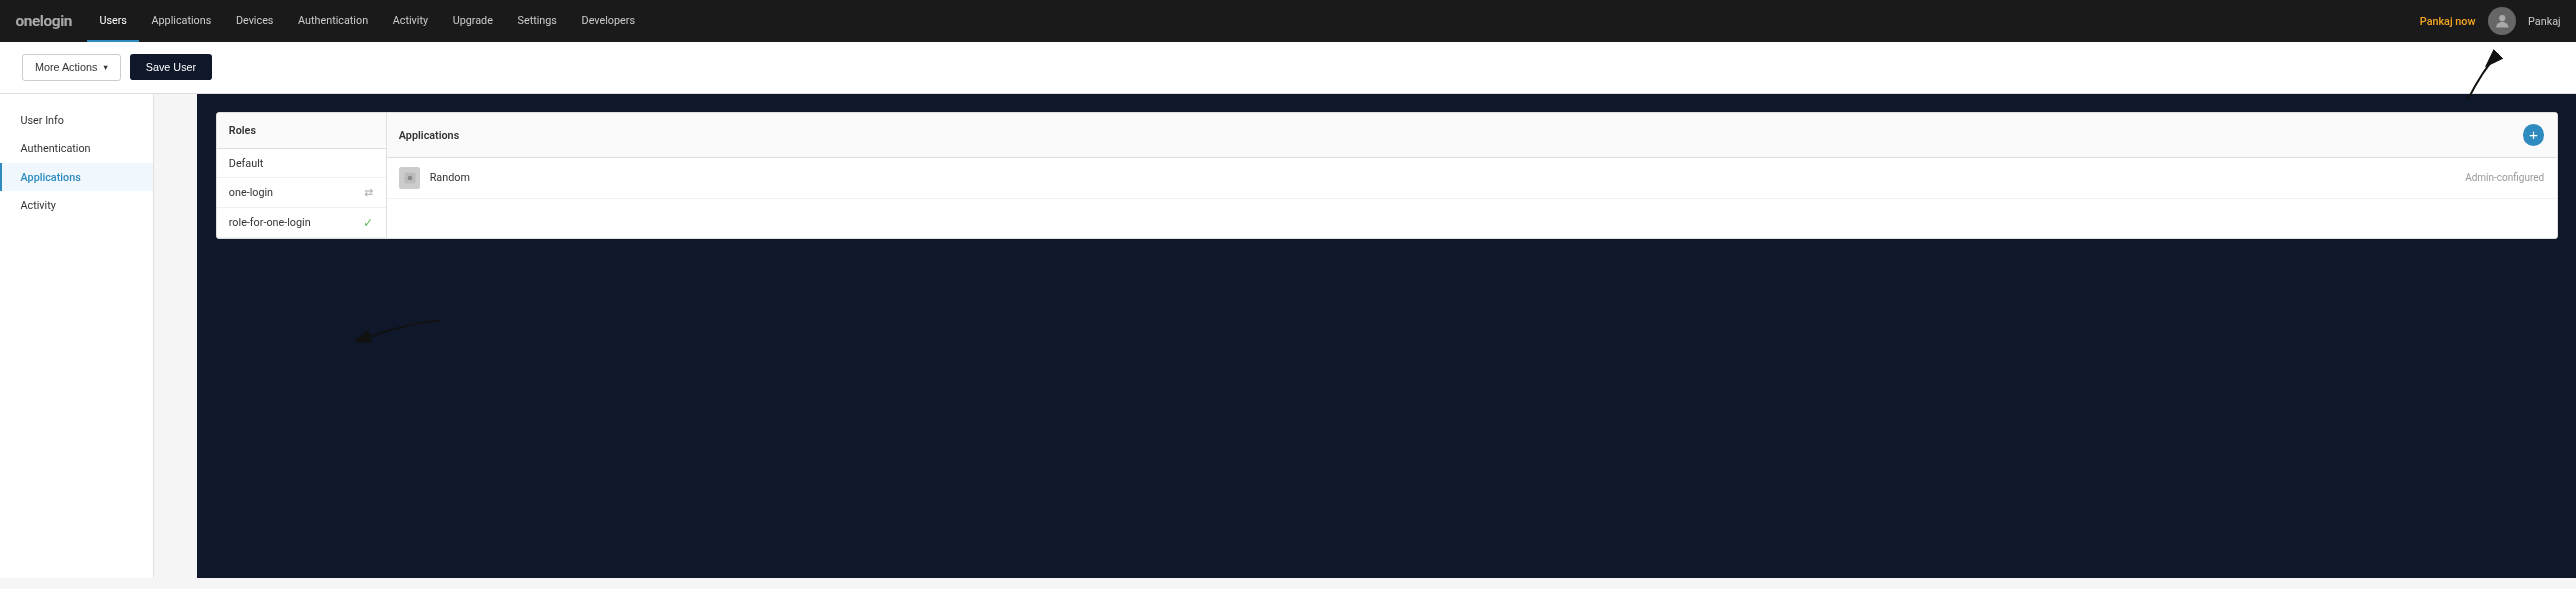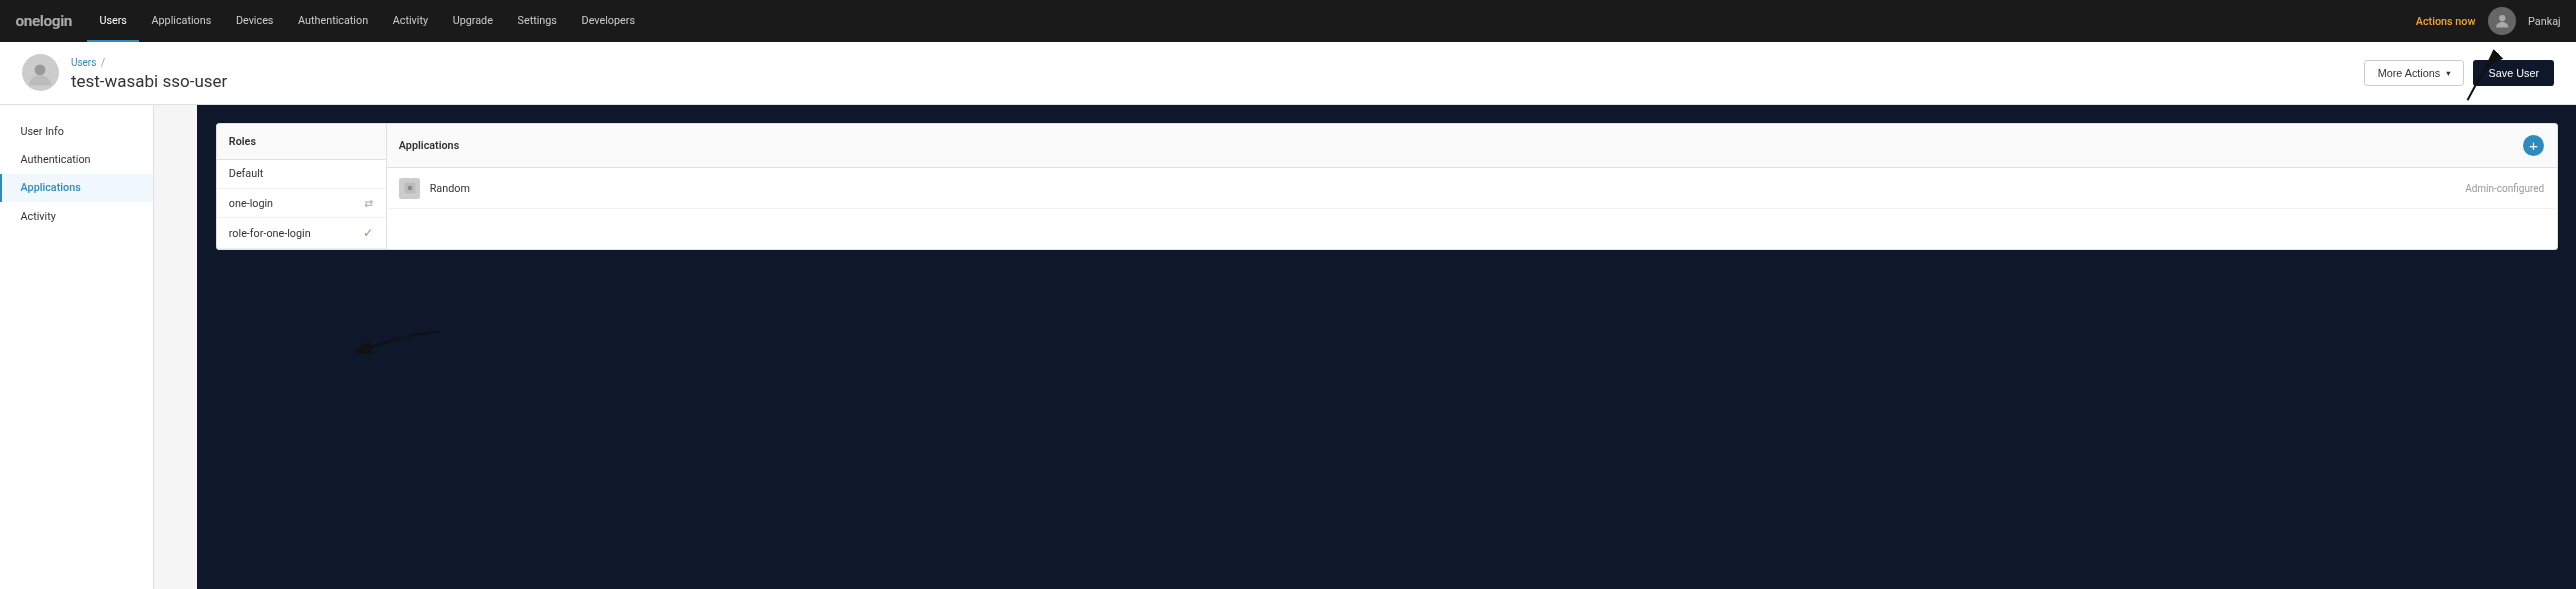--- a/index.html
+++ b/index.html
@@ -292,47 +292,32 @@
     <a class="topnav-link active">Users</a>
     <a class="topnav-link">Applications</a>
     <a class="topnav-link">Devices</a>
     <a class="topnav-link">Authentication</a>
     <a class="topnav-link">Activity</a>
     <a class="topnav-link">Upgrade</a>
     <a class="topnav-link">Settings</a>
     <a class="topnav-link">Developers</a>
   </div>
   <div class="topnav-right">
-    <a class="upgrade-link">Actions now</a>
+    <a class="upgrade-link">Pankaj now</a>
     <div class="avatar-circle">
       <svg width="18.5" height="18.5" viewBox="0 0 24 24" fill="#aaa">
         <circle cx="12" cy="8" r="4"></circle>
         <path d="M4 20c0-4 3.6-7 8-7s8 3 8 7"></path>
       </svg>
     </div>
     <span class="topnav-username">Pankaj</span>
   </div>
 </nav>
 
 <div class="page-header">
-  <div class="page-header-left">
-    <div class="user-avatar">
-      <svg width="28" height="28" viewBox="0 0 36 36" fill="#999">
-        <circle cx="18" cy="14" r="7"></circle>
-        <path d="M4 34c0-8 6.3-13 14-13s14 5 14 13" fill="#bbb"></path>
-      </svg>
-    </div>
-    <div class="breadcrumb-area">
-      <div>
-        <a class="breadcrumb-link">Users</a>
-        <span class="breadcrumb-sep">/</span>
-      </div>
-      <div class="page-title">test-wasabi sso-user</div>
-    </div>
-  </div>
   <div class="page-header-actions">
     <button class="btn-more-actions chevron-down">More Actions</button>
     <button class="btn-save-user">Save User</button>
   </div>
 </div>
 
 <div class="main-layout">
 
   <div class="sidebar">
     <div class="sidebar-item">User Info</div>

